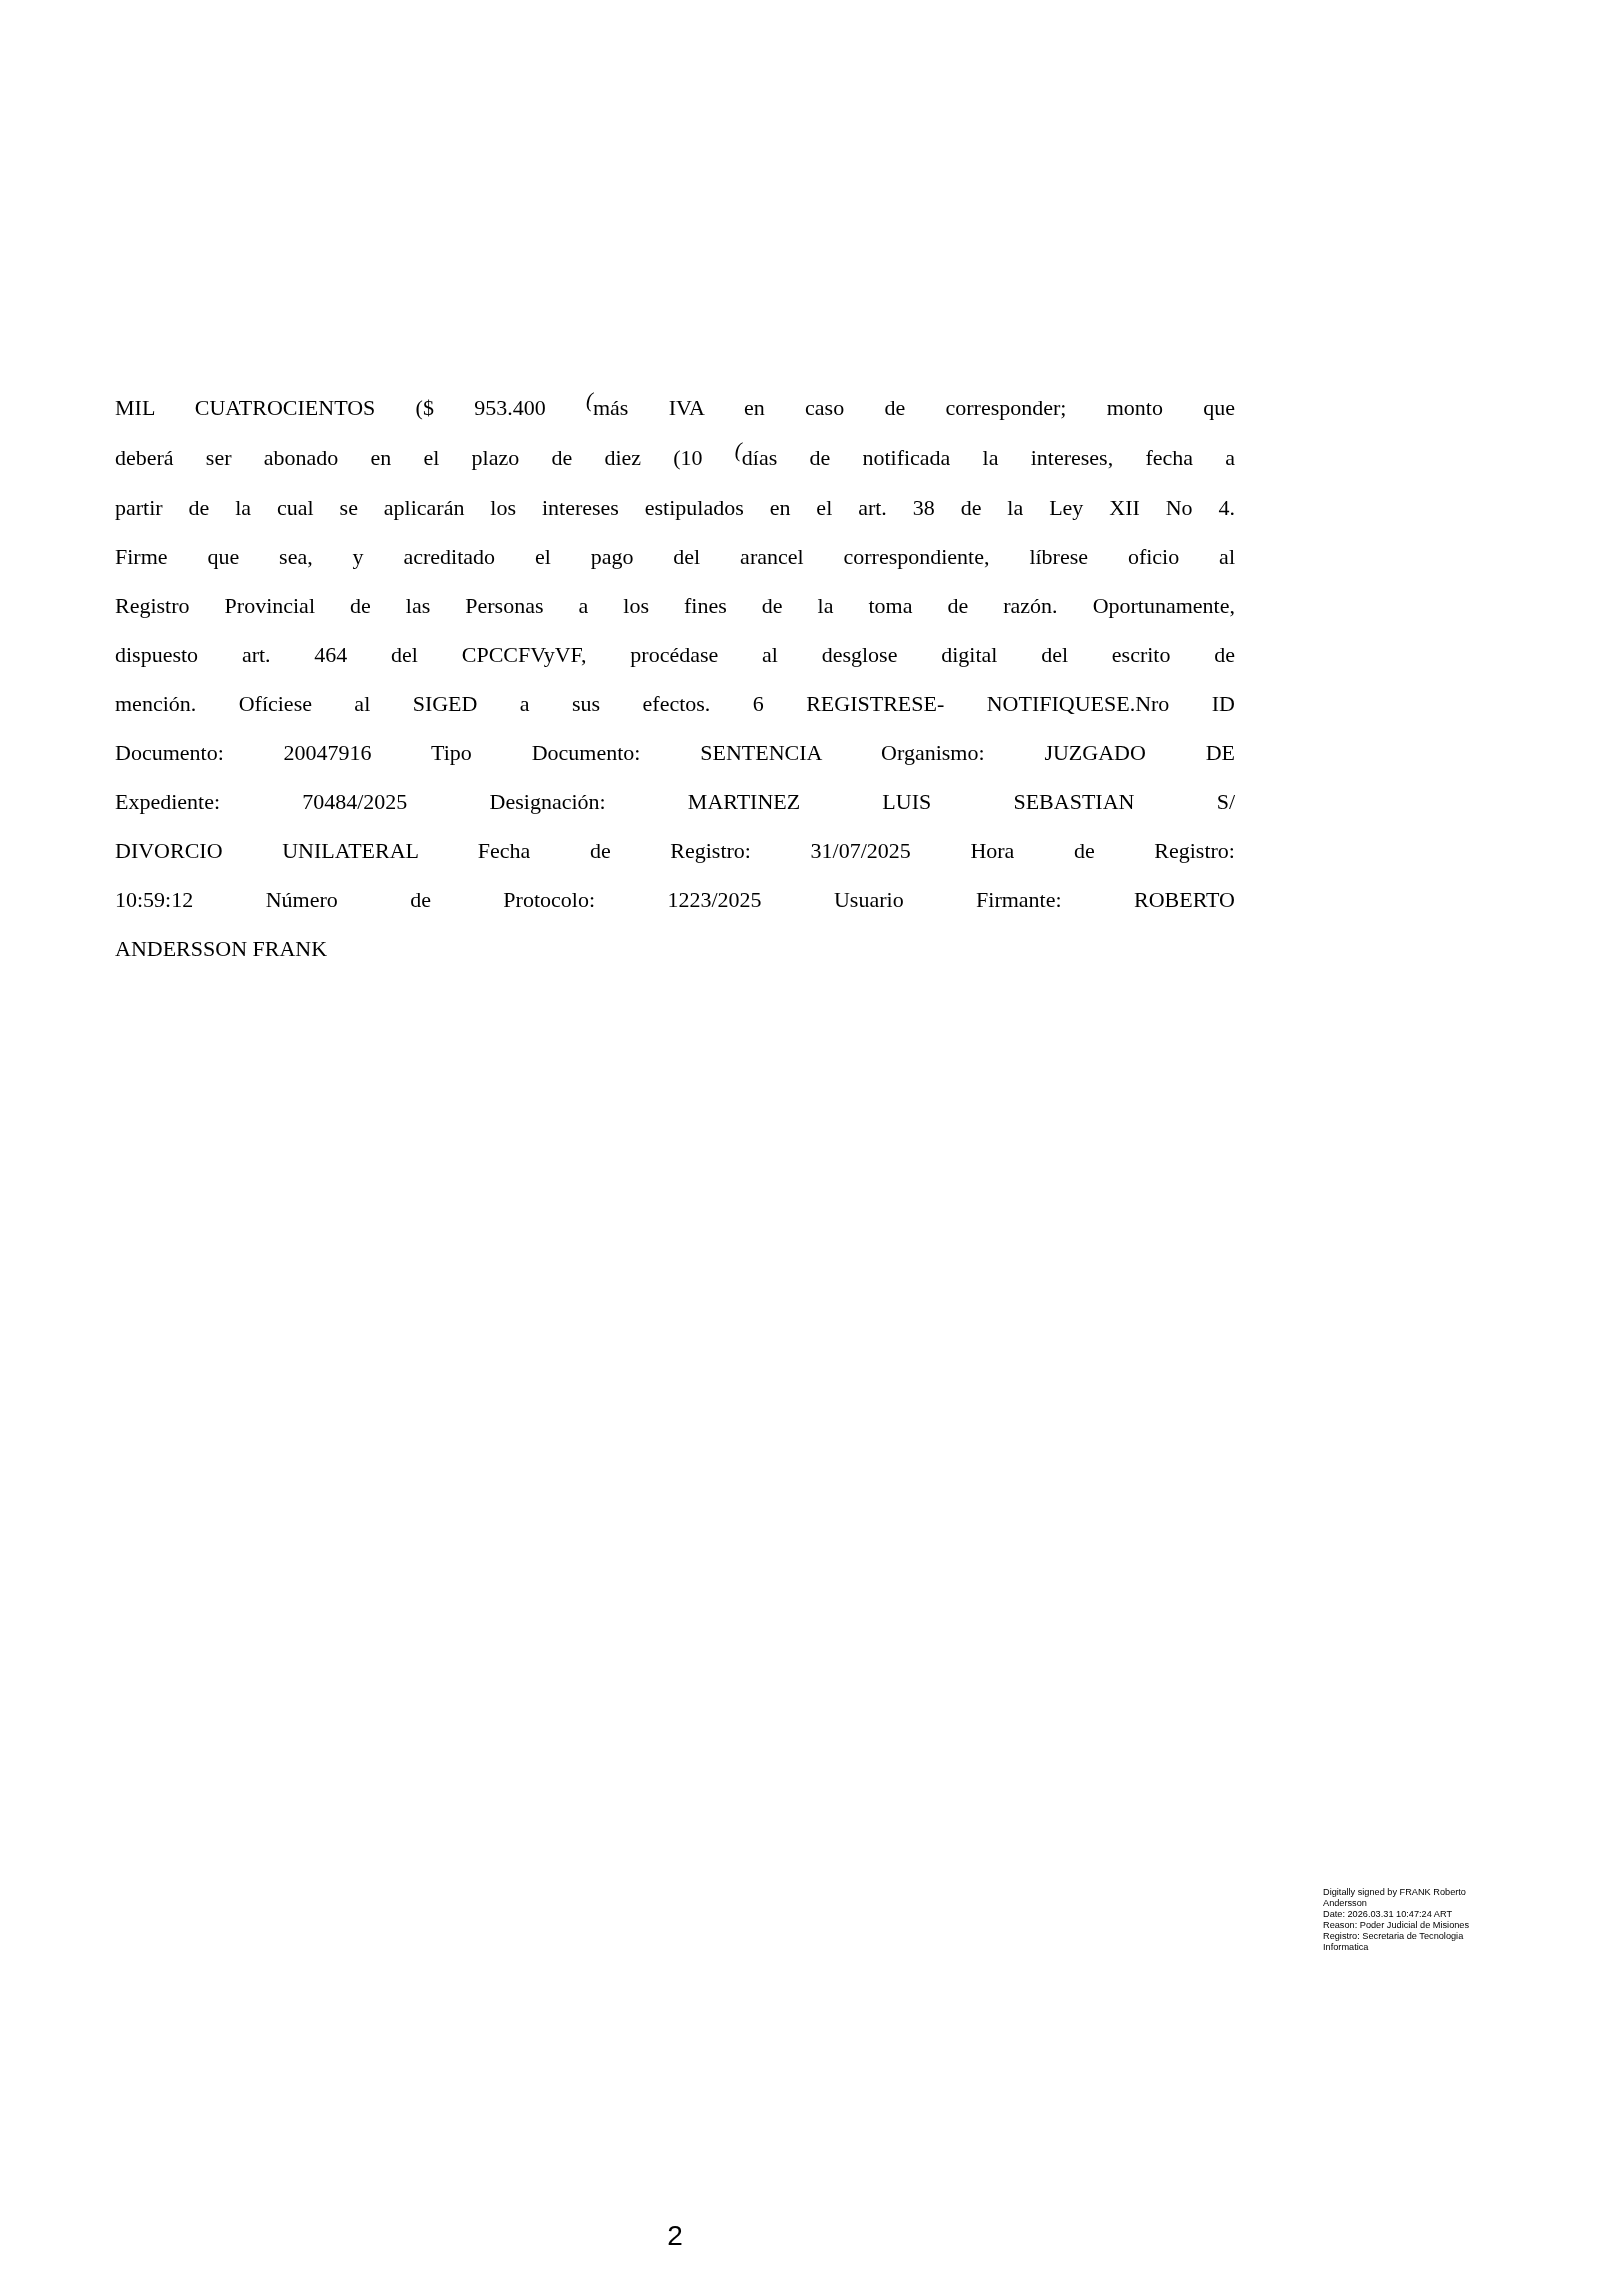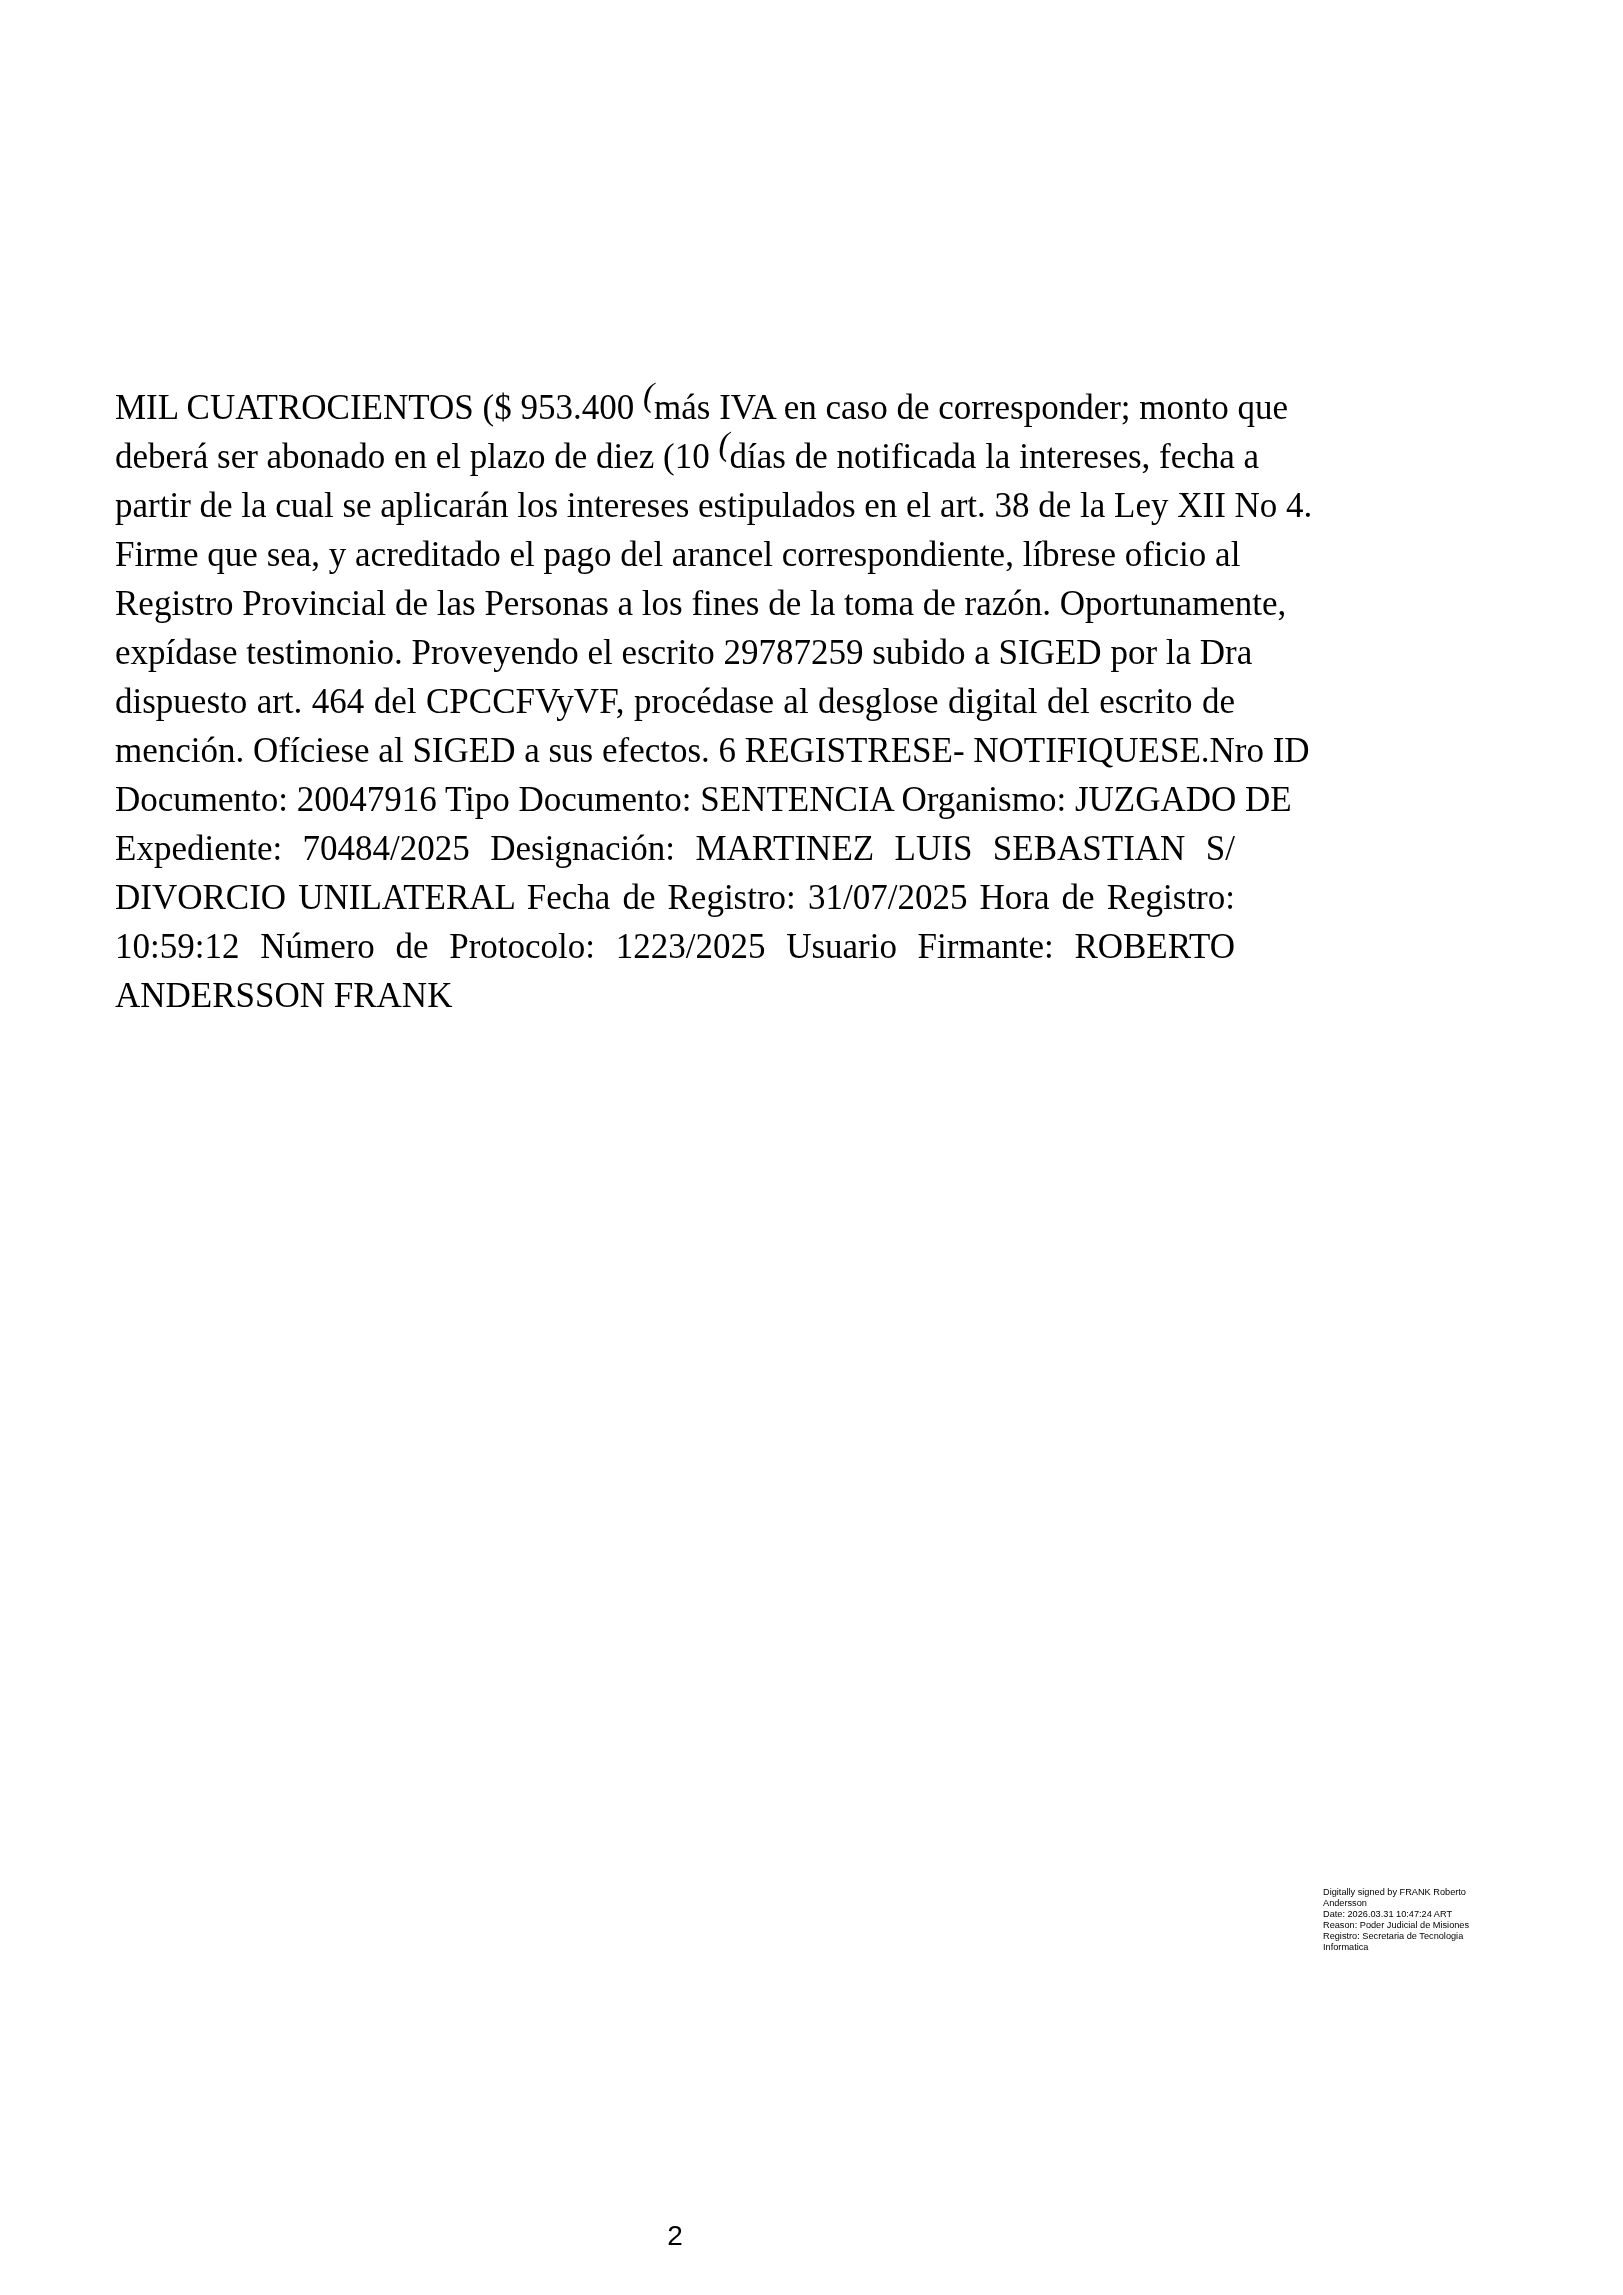--- a/index.html
+++ b/index.html
@@ -14,21 +14,21 @@
     background: #ffffff;
     color: #000000;
     font-family: "Liberation Serif", "DejaVu Serif", serif;
     overflow: hidden;
   }
   .paragraph {
     position: absolute;
     left: 115px;
     top: 383px;
     width: 1120px;
-    font-size: 35px;
+    font-size: 22px;
     line-height: 49px;
   }
   .para-line {
     text-align: justify;
     text-align-last: justify;
     white-space: nowrap;
   }
   .para-line.last {
     text-align-last: left;
   }
@@ -64,21 +64,20 @@
 <body>
 
 <div class="page">
 
   <div class="paragraph" id="paragraph">
       <div class="para-line"><span>MIL CUATROCIENTOS ($ 953.400 </span><span class="sup-paren">(</span><span>más IVA en caso de corresponder; monto que</span></div>
       <div class="para-line"><span>deberá ser abonado en el plazo de diez (10 </span><span class="sup-paren">(</span><span>días de notificada la intereses, fecha a</span></div>
       <div class="para-line"><span>partir de la cual se aplicarán los intereses estipulados en el art. 38 de la Ley XII No 4.</span></div>
       <div class="para-line"><span>Firme que sea, y acreditado el pago del arancel correspondiente, líbrese oficio al</span></div>
       <div class="para-line"><span>Registro Provincial de las Personas a los fines de la toma de razón. Oportunamente,</span></div>
-      <div class="para-line"><span>expídase testimonio. Proveyendo el escrito 29787259 subido a SIGED por la Dra</span></div>
       <div class="para-line"><span>dispuesto art. 464 del CPCCFVyVF, procédase al desglose digital del escrito de</span></div>
       <div class="para-line"><span>mención. Ofíciese al SIGED a sus efectos. 6 REGISTRESE- NOTIFIQUESE.Nro ID</span></div>
       <div class="para-line"><span>Documento: 20047916 Tipo Documento: SENTENCIA Organismo: JUZGADO DE</span></div>
       <div class="para-line"><span>Expediente: 70484/2025 Designación: MARTINEZ LUIS SEBASTIAN S/</span></div>
       <div class="para-line"><span>DIVORCIO UNILATERAL Fecha de Registro: 31/07/2025 Hora de Registro:</span></div>
       <div class="para-line"><span>10:59:12 Número de Protocolo: 1223/2025 Usuario Firmante: ROBERTO</span></div>
       <div class="para-line last"><span>ANDERSSON FRANK</span></div>
     </div>
 
   <div class="signature" id="signature-block">

